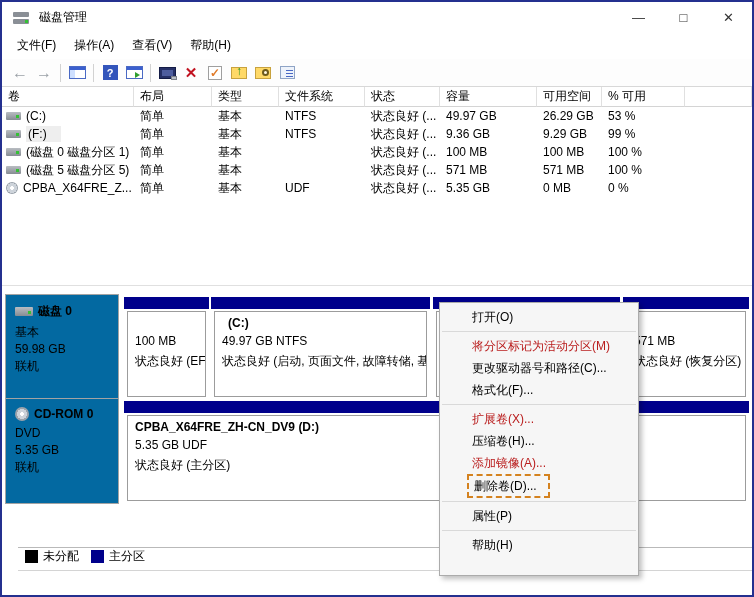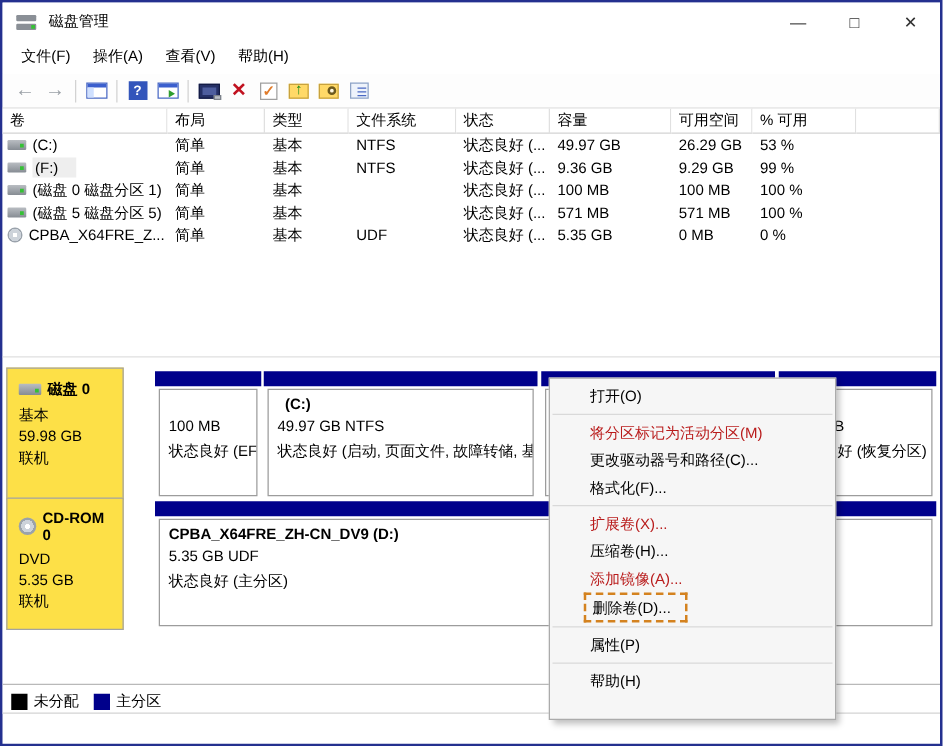--- a/index.html
+++ b/index.html
@@ -65,45 +65,45 @@
              position:relative; margin-right:5px; flex:none; }
   .disk-ic::after { content:""; position:absolute; right:2px; bottom:2px; width:3px; height:3px; background:#35c135; }
   .cd-ic { width:12px; height:12px; border-radius:50%; background:radial-gradient(circle, #fff 0 2px, #cdd3da 2px 5px, #9aa2ab 5px); margin-right:5px; flex:none; }
   .sel-hl { background:#eeeeee; padding:1px 14px 1px 2px; }
 
   
   .graph { position:absolute; top:283px; left:0; right:0; height:262px; background:#fff;
            border-top:1px solid #e0e0e0; }
   .drow { position:absolute; left:3px; width:748px; height:106px; }
   .drow1 { top:8px; } .drow2 { top:112px; }
-  .dlabel { position:absolute; left:0; top:0; width:94px; height:100%; background:#fde047;
+  .dlabel { position:absolute; left:0; top:0; width:114px; height:100%; background:#0369a1;
             border:1px solid #a3a3a3; padding:8px 8px 16px 9px; }
   .dlabel .dname { font-weight:bold; display:flex; align-items:center; margin-bottom:4px; }
   .dlabel .dname .disk-ic { width:18px; height:9px; }
   .dlabel .dname .cd-ic { width:14px; height:14px; }
   .dlabel div.meta { line-height:17px; }
   .parts { position:absolute; left:117px; top:0; width:627px; height:100%; }
   .part { position:absolute; top:0; bottom:0; }
   .pstrip { position:absolute; top:3px; left:0; right:0; height:12px; background:#00008b; }
   .pbody { position:absolute; top:17px; left:3px; right:3px; bottom:3px; background:#fff;
            border:1px solid #9c9c9c; padding:4px 0 0 7px; overflow:hidden; }
   .pl1 { font-weight:bold; height:18px; white-space:nowrap; }
   .pl2, .pl3 { height:19px; white-space:nowrap; }
 
   
-  .legend { position:absolute; top:545px; left:0; right:0; height:24px; background:#fff;
+  .legend { position:absolute; top:545px; left:16px; right:0; height:24px; background:#fff;
             border-top:1px solid #b9b9b9; border-bottom:1px solid #d4d4d4;
-            display:flex; align-items:flex-end; padding-left:7px; }
+            display:flex; align-items:flex-start; padding-left:7px; }
   .lg-item { display:flex; align-items:center; margin-right:12px; }
   .lgsq { width:13px; height:13px; margin-right:5px; }
   .sq-black { background:#000000; }
   .sq-navy { background:#00008b; }
 
   
-  .cmenu { position:absolute; left:437px; top:300px; width:230px; height:274px; background:#f6f6f6;
+  .cmenu { position:absolute; left:437px; top:300px; width:200px; height:274px; background:#f6f6f6;
            border:1px solid #ababab; box-shadow:3px 3px 5px rgba(0,0,0,.25); z-index:50;
            padding:3px 0; overflow:hidden; }
   .mi { padding:3px 8px 3px 32px; font-size:12px; line-height:16px; white-space:nowrap; }
   .mi.dis { color:#b91c1c; }
   .msep { height:1px; background:#d9d9d9; margin:3px 2px; }
   .mi.del { padding:0 8px 0 27px; }
   .annot { display:inline-block; border:2px dashed #d4821f; padding:2px 11px 2px 5px; }
 </style>
 </head>
 <body>

